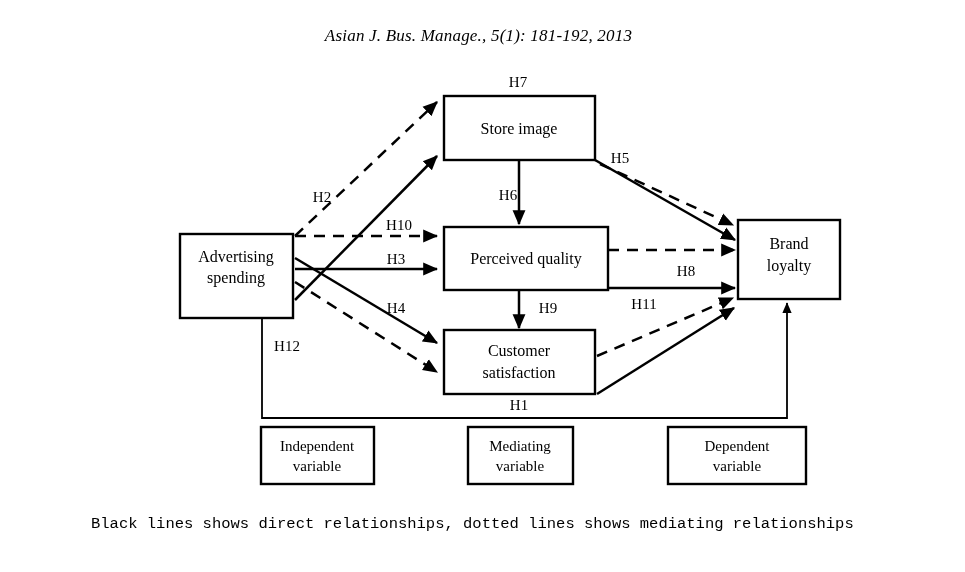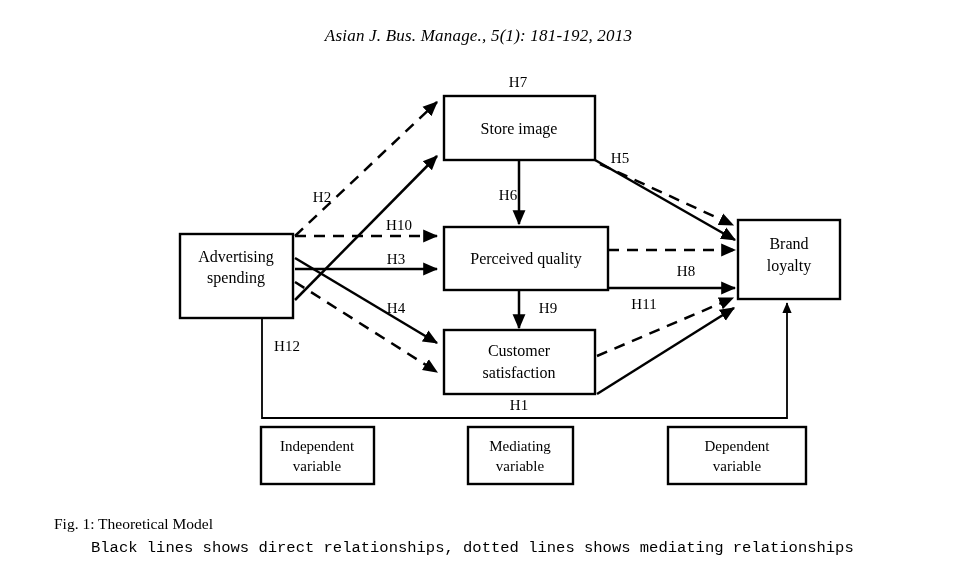--- a/index.html
+++ b/index.html
@@ -209,15 +209,14 @@
     <text class="path-label" x="644" y="249">H11</text>
 
     <text class="path-label" x="287" y="291">H12</text>
 
     <text class="path-label" x="519" y="350">H1</text>
 
   </svg>
 </div>
 
 <div id="caption">
-  <span>Fig. 1: Theoretical Model</span>
   <span id="caption-sub">Black lines shows direct relationships, dotted lines shows mediating relationships</span>
 </div>
 
 </body></html>

